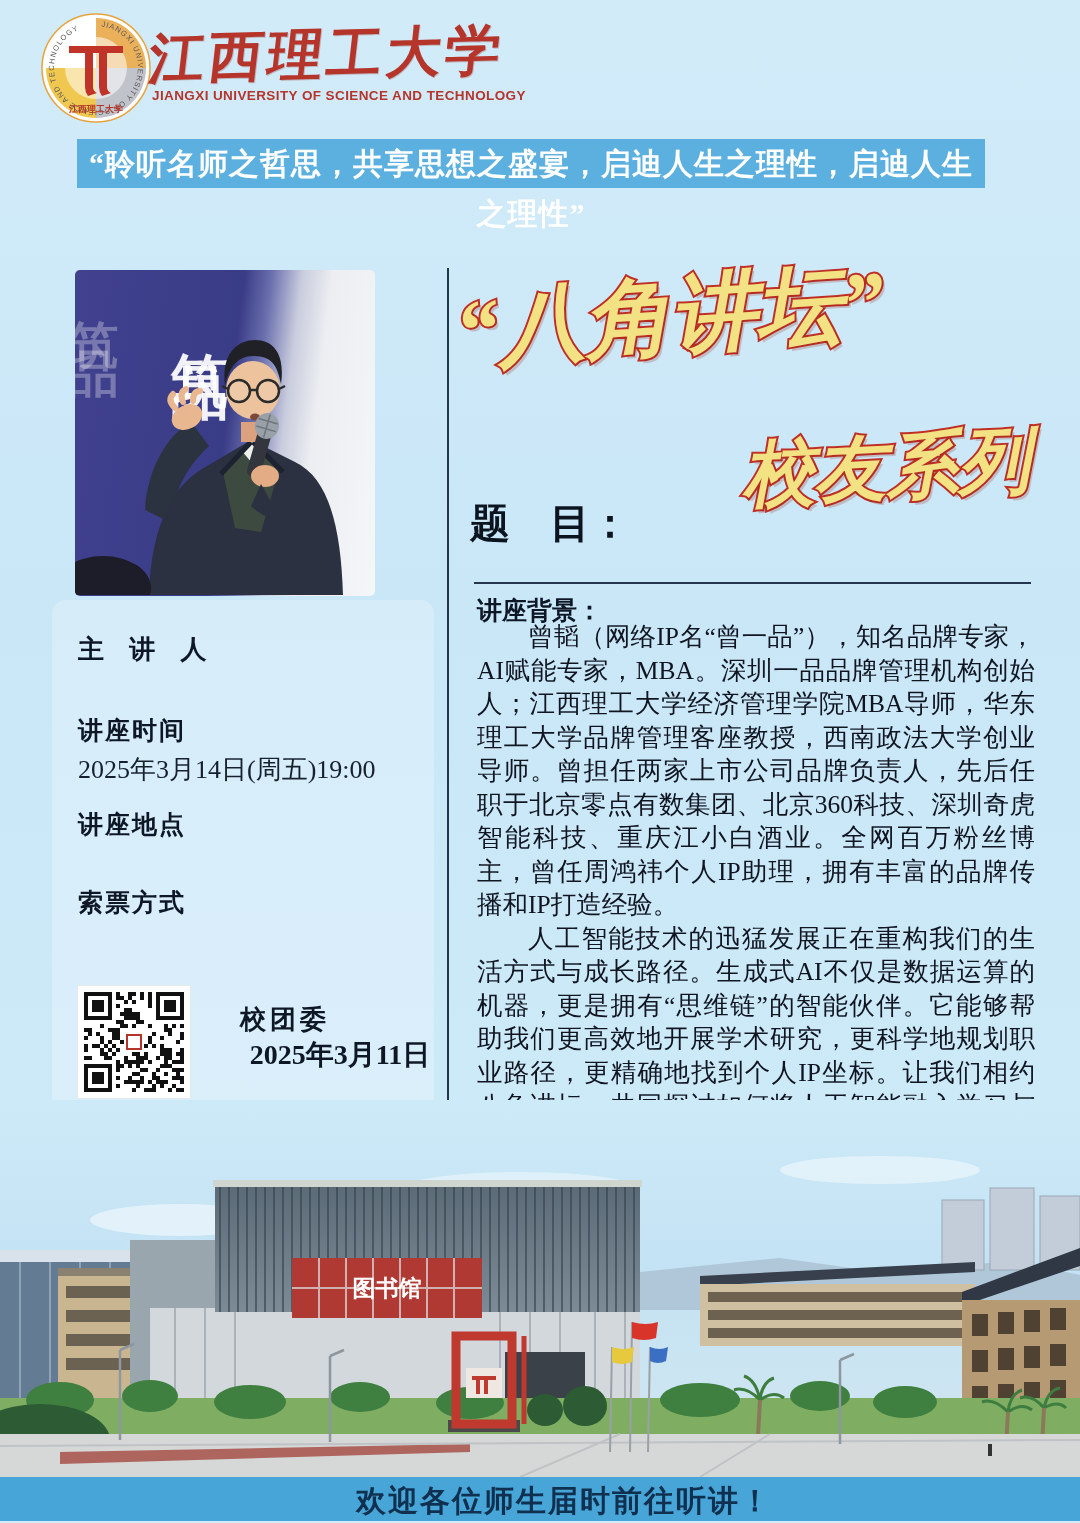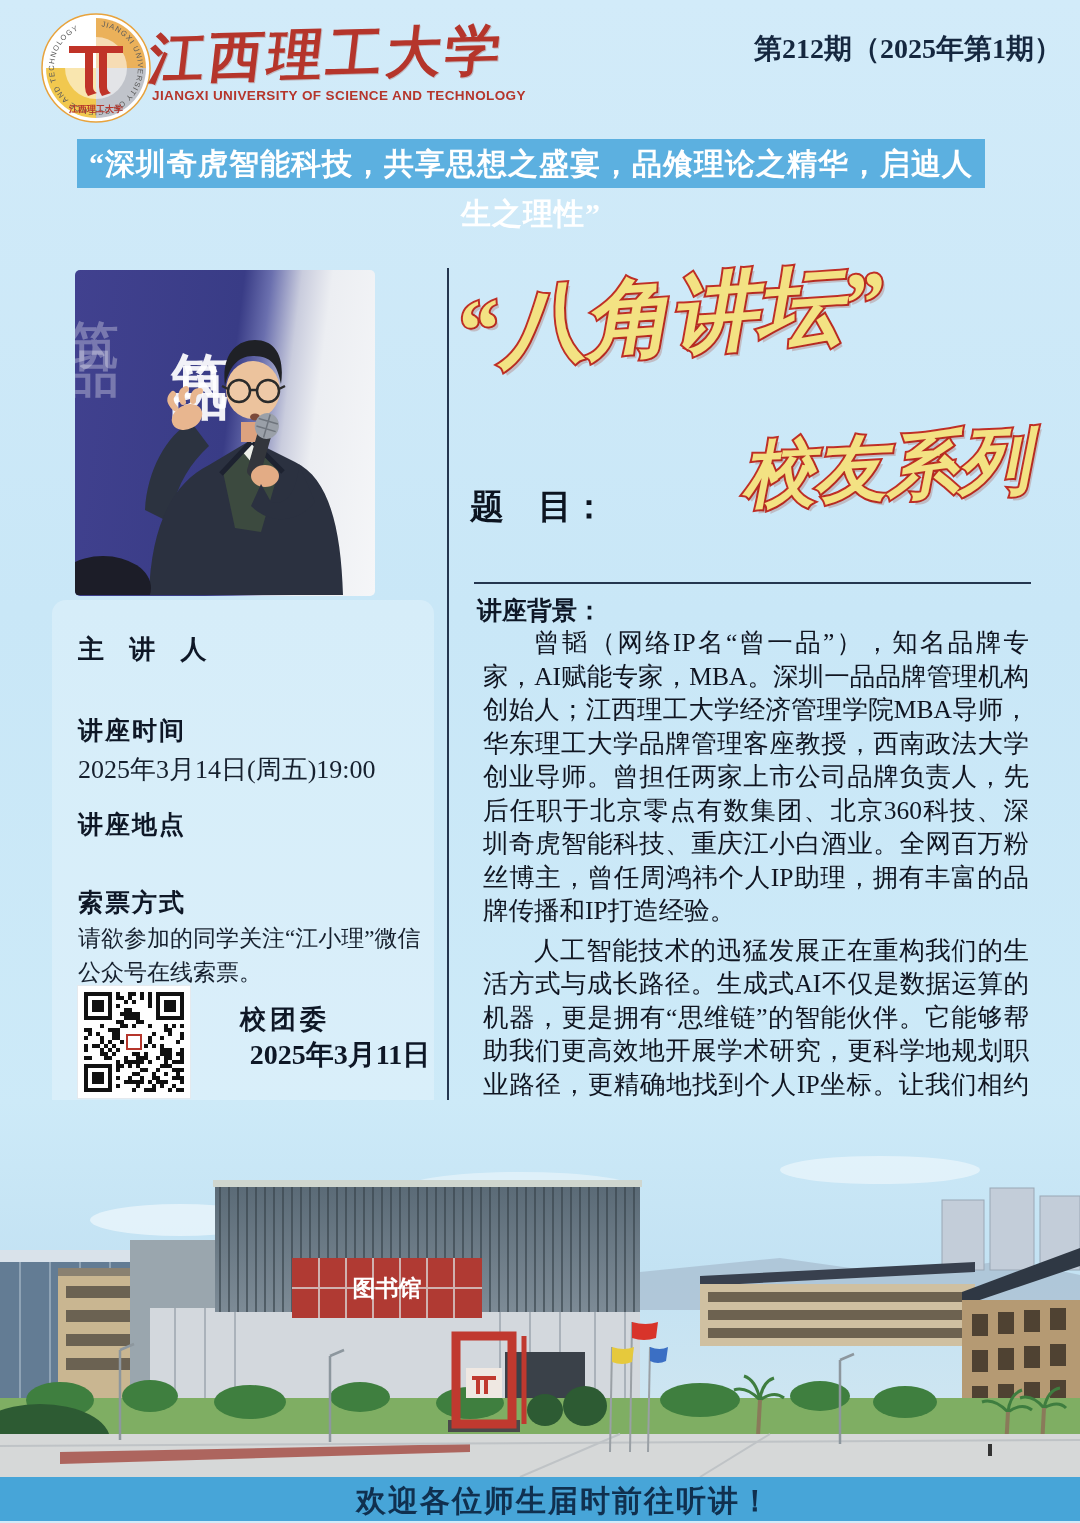--- a/index.html
+++ b/index.html
@@ -57,27 +57,27 @@
   #divider-v{left:447px;top:268px;width:2px;height:832px;background:#24364f;}
   
   .brush{
     color:#f3e283;font-weight:900;font-family:"Liberation Serif",serif;
     -webkit-text-stroke:4px #bf2f26;paint-order:stroke fill;
     text-shadow:3px 4px 0 rgba(150,30,20,.22);
     font-style:italic;white-space:nowrap;
   }
   #forum-title{left:452px;top:258px;width:436px;text-align:center;font-size:86px;transform:rotate(-4deg);}
   #series-title{left:736px;top:420px;width:300px;text-align:center;font-size:72px;transform:rotate(-3deg);}
-  #topic-label{left:470px;top:484px;font-size:34px;font-weight:800;color:#0c1420;font-family:Liberation Serif, serif;}
+  #topic-label{left:470px;top:496px;font-size:40px;font-weight:800;color:#0c1420;font-family:Liberation Serif, serif;}
   #topic-title{left:462px;top:524px;width:578px;font-size:31px;font-weight:800;color:#0c1420;white-space:nowrap;}
   #hr-line{left:474px;top:582px;width:557px;height:2px;background:#24364f;}
   #bg-label{left:477px;top:594px;font-size:25px;font-weight:800;color:#0e1726;}
   #bg-body{left:477px;top:620px;width:558px;font-size:25.5px;line-height:33.5px;color:#101521;
     font-family:"Liberation Serif",serif;text-align:justify;}
-  #bg-body p{margin:6px;text-indent:2em;}
+  #bg-body p{margin:0;text-indent:2em;}
   
   #campus{left:0;top:1100px;width:1080px;height:377px;}
   #footer-bar{
     left:0;top:1477px;width:1080px;height:44px;background:#47a5d8;
     text-align:center;line-height:47px;font-size:30px;font-weight:800;color:#10304f;
     letter-spacing:2px;
     padding-left:24px;
   }
 </style>
 </head>
@@ -98,22 +98,21 @@
         <path id="ringPath" d="M56,14 a42,42 0 1,1 -0.01,0"></path>
       </defs>
     <text font-size="7.5" fill="#5a5a5a" letter-spacing="1">
       <textPath href="#ringPath" startOffset="2%">JIANGXI UNIVERSITY OF SCIENCE AND TECHNOLOGY</textPath>
     </text>
     <text x="56" y="100" text-anchor="middle" font-size="9" fill="#b5352b" font-weight="bold">江西理工大学</text>
   </svg>
 
   <div id="brand-cn" class="abs">江西理工大学</div>
   <div id="brand-en" class="abs">JIANGXI UNIVERSITY OF SCIENCE AND TECHNOLOGY</div>
-  <div id="issue" class="abs">第212期（2025年第1期）</div>
-  <div id="slogan-bar" class="abs">“深圳奇虎智能科技，共享思想之盛宴，品飧理论之精华，启迪人生之理性”</div>
+  <div id="slogan-bar" class="abs">“聆听名师之哲思，共享思想之盛宴，启迪人生之理性，启迪人生之理性”</div>
 
   <div id="speaker-photo" class="abs">
     <span id="photo-glyphs-faint">筑品</span>
     <span id="photo-glyphs">筑品</span>
     <svg viewBox="0 0 300 325" style="position:absolute;inset:0;">
 
       <path d="M70,240 C72,200 92,165 116,152 L134,176 C112,196 100,220 94,252 Z" fill="#2c3340"></path>
       <ellipse cx="112" cy="147" rx="16" ry="12" transform="rotate(-28 112 147)" fill="#e8b68f"></ellipse>
       <path d="M100,138 q-8,-8 -2,-14 M108,132 q-4,-10 3,-13 M118,131 q0,-10 7,-10" stroke="#e8b68f" stroke-width="6" stroke-linecap="round" fill="none"></path>
 
@@ -148,21 +147,20 @@
   <div id="left-panel" class="abs"></div>
 
   <div id="speaker-label" class="abs info-h">主 讲 人</div>
 
   <div id="time-label" class="abs info-h">讲座时间</div>
   <div id="time-value" class="abs info-t">2025年3月14日(周五)19:00</div>
 
   <div id="venue-label" class="abs info-h">讲座地点</div>
 
   <div id="ticket-label" class="abs info-h">索票方式</div>
-  <div id="ticket-text" class="abs info-t">请欲参加的同学关注“江小理”微信公众号在线索票。</div>
 
   <div id="qr-box" class="abs">
     <svg id="qr-svg" viewBox="0 0 100 100" width="100" height="100">
       <g id="qr-modules" fill="#111111">
           <rect x="0" y="0" width="28" height="28"></rect>
           <rect x="4" y="4" width="20" height="20" fill="#ffffff"></rect>
           <rect x="8" y="8" width="12" height="12"></rect>
           <rect x="72" y="0" width="28" height="28"></rect>
           <rect x="76" y="4" width="20" height="20" fill="#ffffff"></rect>
           <rect x="80" y="8" width="12" height="12"></rect>

